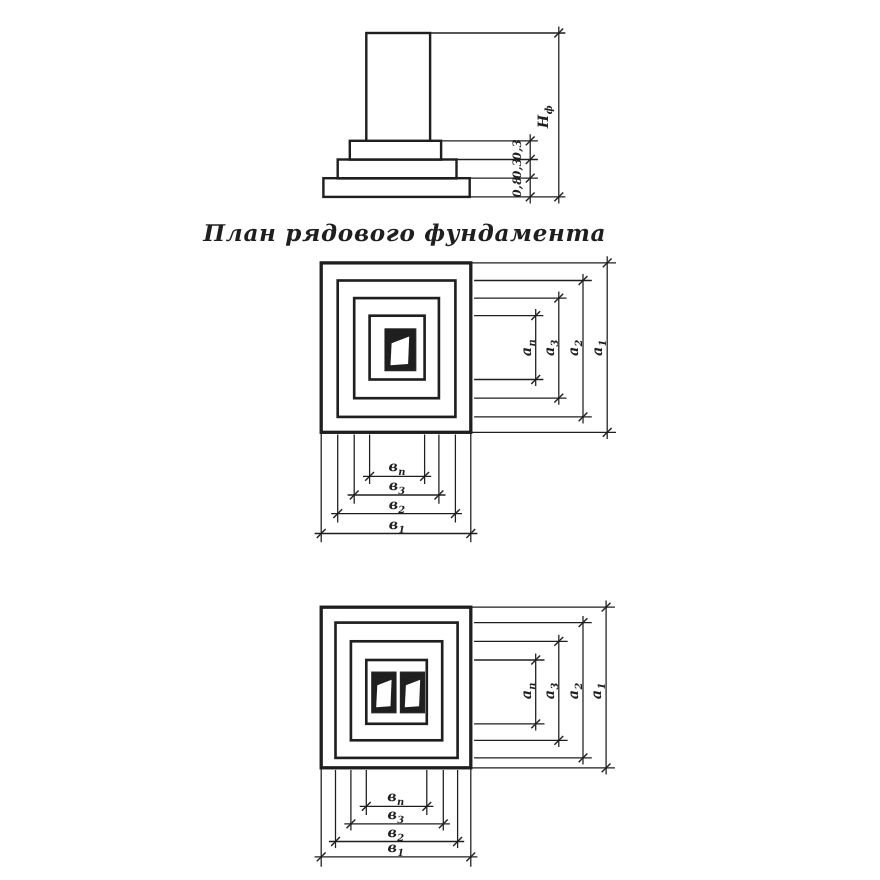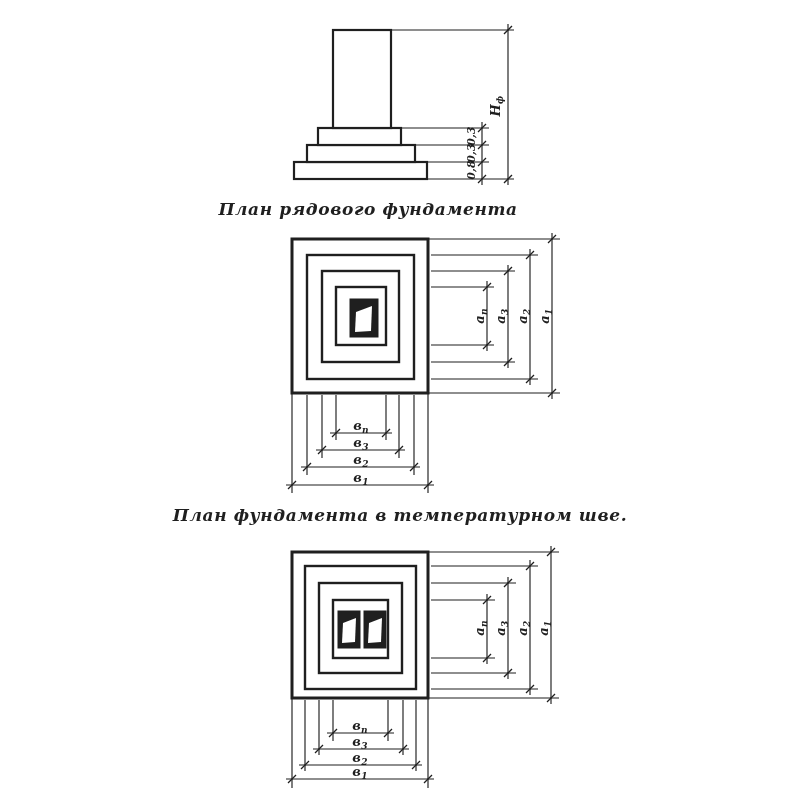--- a/index.html
+++ b/index.html
@@ -21,21 +21,21 @@
   .dim-label {
     position:absolute; font-style:italic; font-weight:bold;
     font-size:13px; line-height:1; white-space:nowrap;
     transform:translate(-50%,-50%); letter-spacing:.3px;
   }
   .dim-label sub { font-size:9px; line-height:0; }
   .rot { transform:translate(-50%,-50%) rotate(-90deg); }
   .small-dim { font-size:10.5px; }
   .title {
     position:absolute; transform:translateX(-50%);
-    font-style:italic; font-weight:bold; font-size:17px;
+    font-style:italic; font-weight:bold; font-size:21px;
     white-space:nowrap; letter-spacing:.6px;
   }
 </style>
 </head>
 <body>
 
 <div id="stage">
 
   <svg width="800" height="800" viewBox="0 0 800 800">
 
@@ -205,21 +205,20 @@
   <div class="dim-label rot" style="left:479px; top:316px;"><span>а</span><sub>п</sub></div>
   <div class="dim-label rot" style="left:500px; top:316px;"><span>а</span><sub>3</sub></div>
   <div class="dim-label rot" style="left:522px; top:316px;"><span>а</span><sub>2</sub></div>
   <div class="dim-label rot" style="left:544px; top:316px;"><span>а</span><sub>1</sub></div>
 
   <div class="dim-label" style="left:361px; top:425px;"><span>в</span><sub>п</sub></div>
   <div class="dim-label" style="left:361px; top:442px;"><span>в</span><sub>3</sub></div>
   <div class="dim-label" style="left:361px; top:459px;"><span>в</span><sub>2</sub></div>
   <div class="dim-label" style="left:361px; top:477px;"><span>в</span><sub>1</sub></div>
 
-  <div class="title" style="left:400px; top:505px;">План фундамента в температурном шве.</div>
 
   <div class="dim-label rot" style="left:479px; top:628px;"><span>а</span><sub>п</sub></div>
   <div class="dim-label rot" style="left:500px; top:628px;"><span>а</span><sub>3</sub></div>
   <div class="dim-label rot" style="left:522px; top:628px;"><span>а</span><sub>2</sub></div>
   <div class="dim-label rot" style="left:543px; top:628px;"><span>а</span><sub>1</sub></div>
 
   <div class="dim-label" style="left:360px; top:725px;"><span>в</span><sub>п</sub></div>
   <div class="dim-label" style="left:360px; top:741px;"><span>в</span><sub>3</sub></div>
   <div class="dim-label" style="left:360px; top:757px;"><span>в</span><sub>2</sub></div>
   <div class="dim-label" style="left:360px; top:771px;"><span>в</span><sub>1</sub></div>

